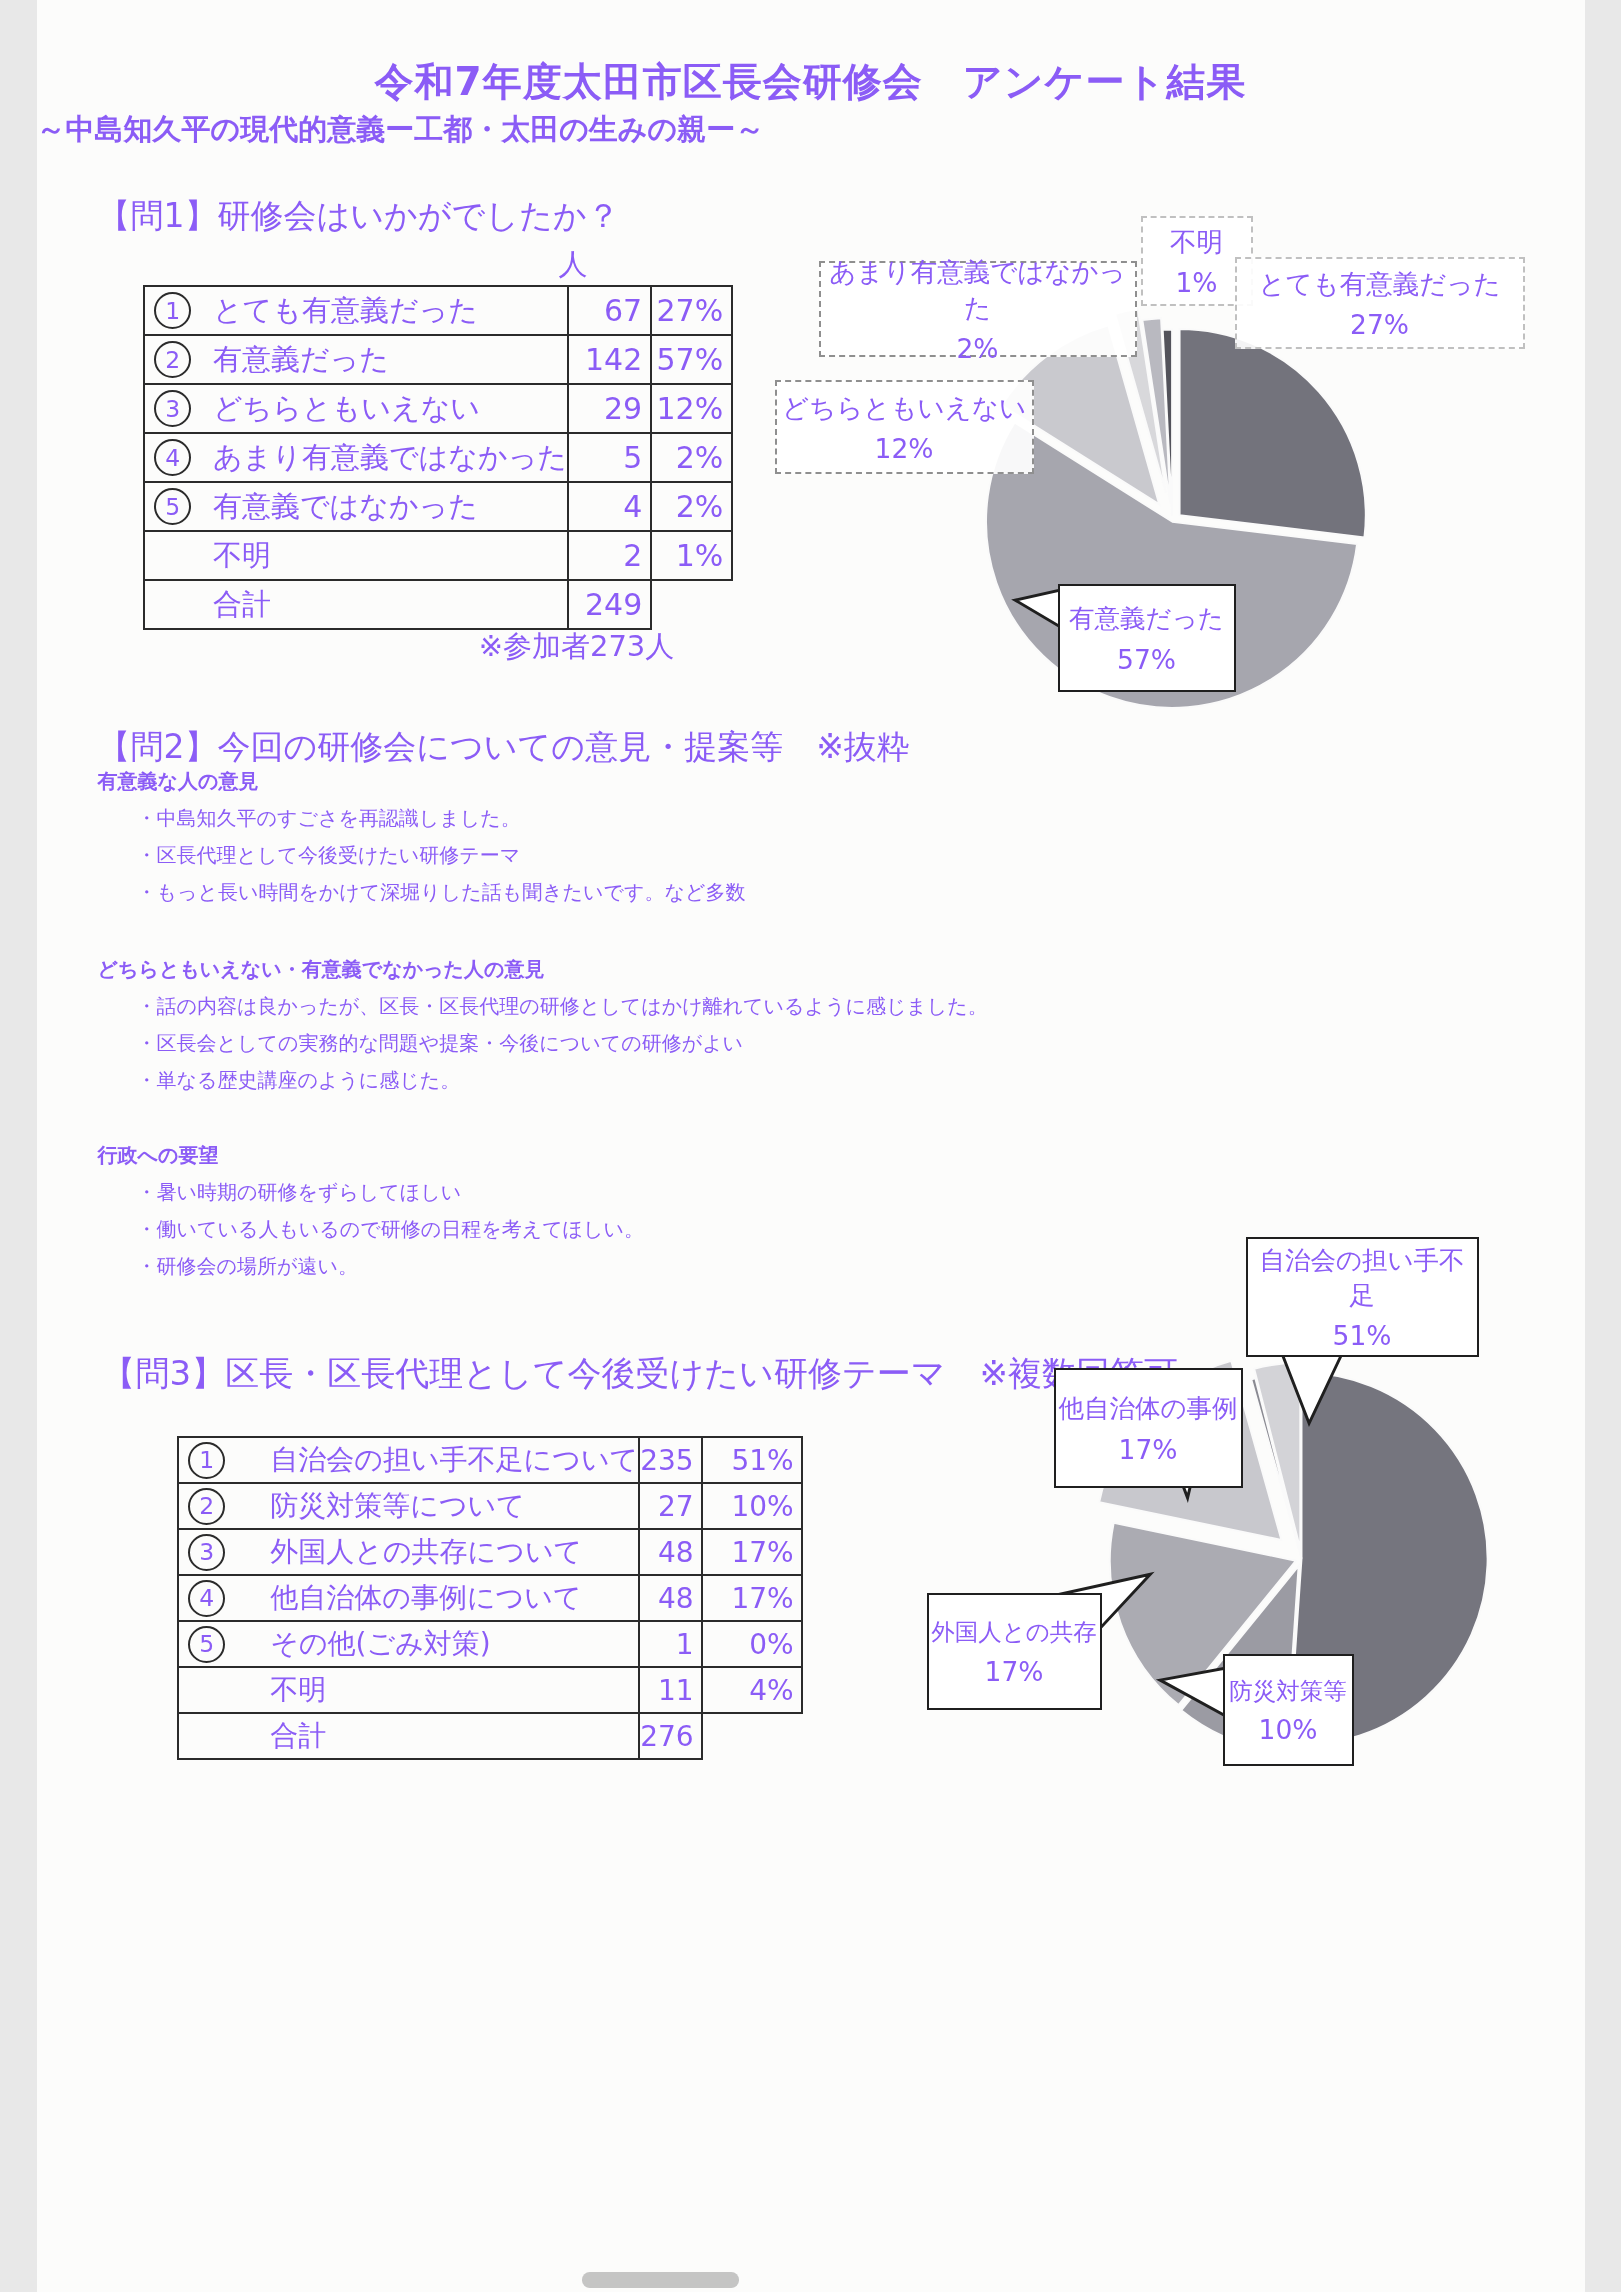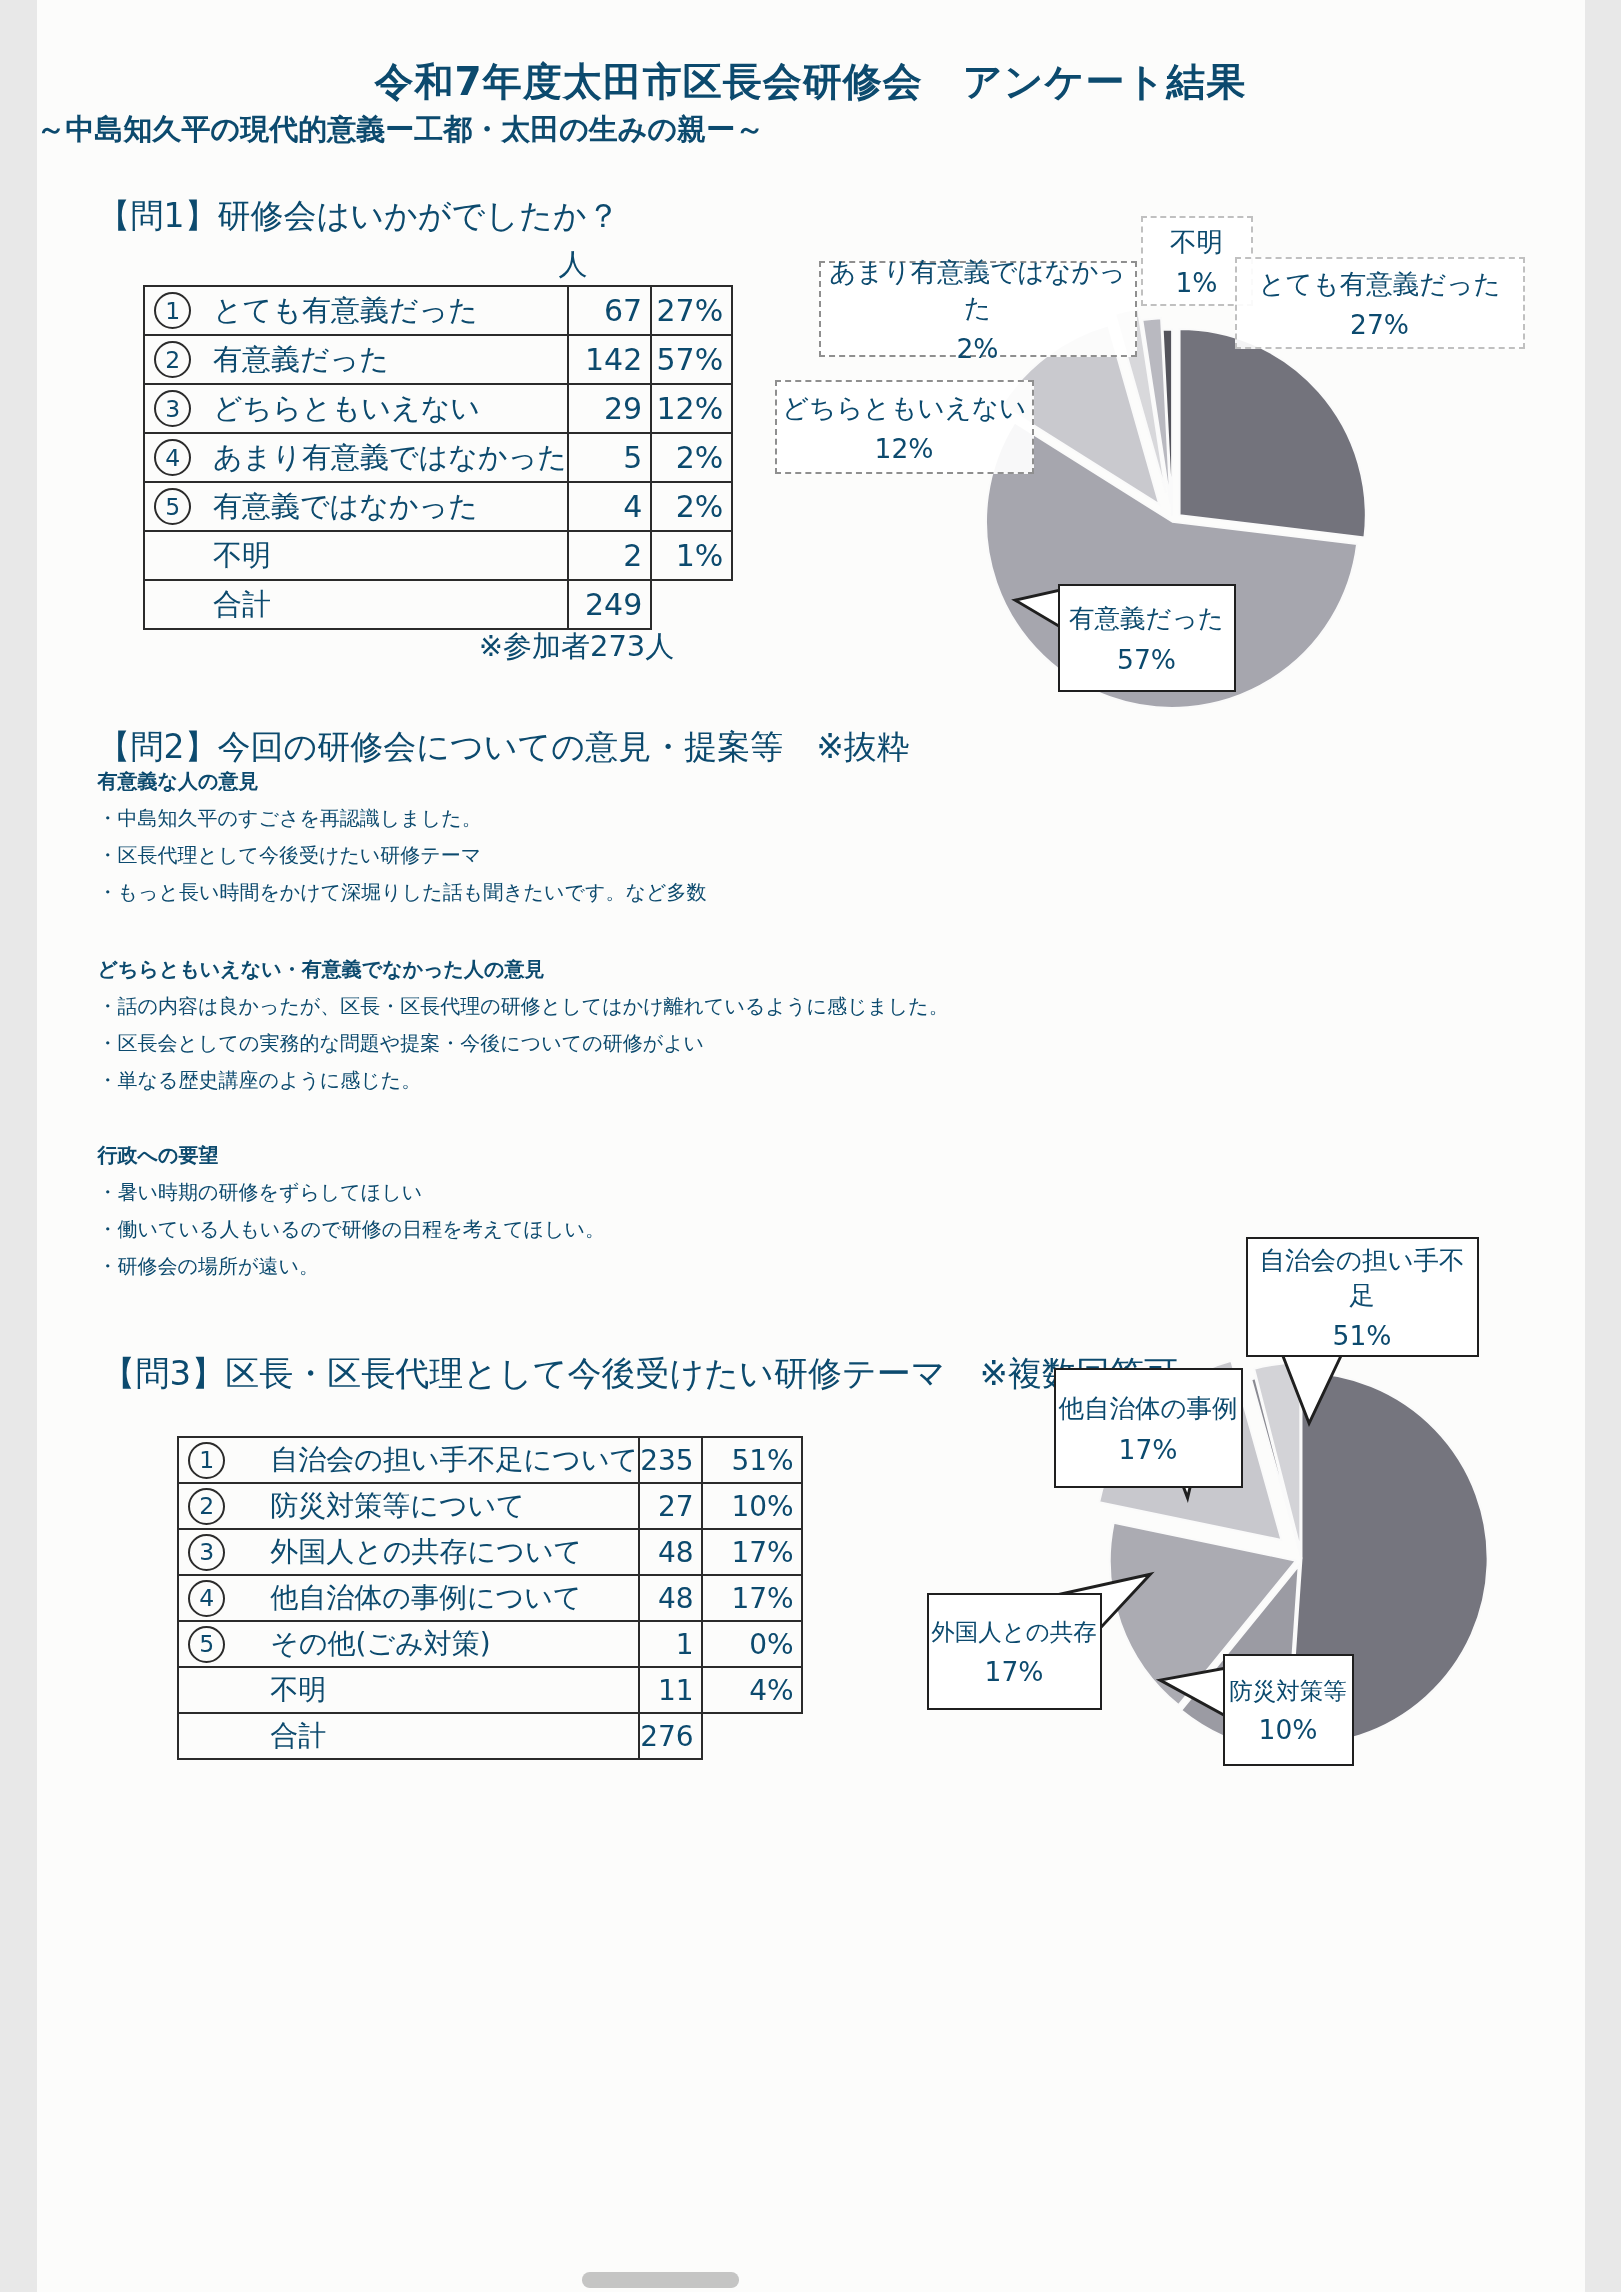--- a/index.html
+++ b/index.html
@@ -1,17 +1,17 @@
 <!DOCTYPE html>
 <html><head>
 <meta charset="utf-8">
 <style>
   html,body{margin:0;padding:0;background:#e8e8e8}
   .page{position:relative;width:1548px;height:2293px;margin:0 auto;background:#fcfcfb;
-        font-family:"DejaVu Sans","Liberation Sans",sans-serif;color:#0c4a6e;overflow:hidden}
+        font-family:"DejaVu Sans","Liberation Sans",sans-serif;color:#8b5cf6;overflow:hidden}
   .abs{position:absolute}
   .title{left:0;top:55px;width:100%;text-align:center;font-size:39px;font-weight:700;letter-spacing:1px}
   .subtitle{left:0;top:110px;width:100%;font-size:29px;font-weight:700}
   .qhead{font-weight:400;white-space:nowrap}
   #q1-heading{left:61px;top:194px;font-size:33px}
   #q2-heading{left:61px;top:725px;font-size:33px}
   #q3-heading{left:65px;top:1351px;font-size:34px}
   .unit{left:495px;top:245px;width:83px;text-align:center;font-size:29px}
   .stable{border-collapse:collapse;table-layout:fixed}
   .stable td{border:2.9px solid #2b2b2b;overflow:hidden;white-space:nowrap;padding:0}
@@ -21,21 +21,21 @@
   .q1t td.num{font-size:30px}
   .lbl-flex{display:flex;align-items:center;padding-left:9.8px}
   .circ{flex:0 0 auto;width:33px;height:33px;border:2.5px solid #2b2b2b;border-radius:50%;
         display:flex;align-items:center;justify-content:center;font-size:23.5px;margin-right:21.6px}
   .q3t .circ{margin-right:45px}
   .circ.hid{visibility:hidden}
   td.ghost{border:none;background:transparent}
   .footnote{left:392px;top:627px;width:296px;text-align:center;font-size:29px}
   .group{font-size:20px;line-height:37px;white-space:nowrap}
   .group .gtitle{font-weight:600}
-  .group .gitems{}
+  .group .gitems{margin-left:39px}
   svg.pie{z-index:1}
   #overlay{z-index:3;pointer-events:none}
   .callout{background:#fff;border:2.9px solid #1f1f1f;display:flex;flex-direction:column;
            align-items:center;justify-content:center;z-index:4;text-align:center}
   .callout .l1{font-size:25.5px}
   .callout .l2{font-size:26.5px;margin-top:7.8px}
   .dashedbox{background:rgba(255,255,255,.92);border:2px dashed #8f8f8f;display:flex;flex-direction:column;
              align-items:center;justify-content:center;z-index:4;text-align:center}
   .dashedbox.faint{border-color:#c0c0c0}
   .dashedbox .l1{font-size:26.5px}

